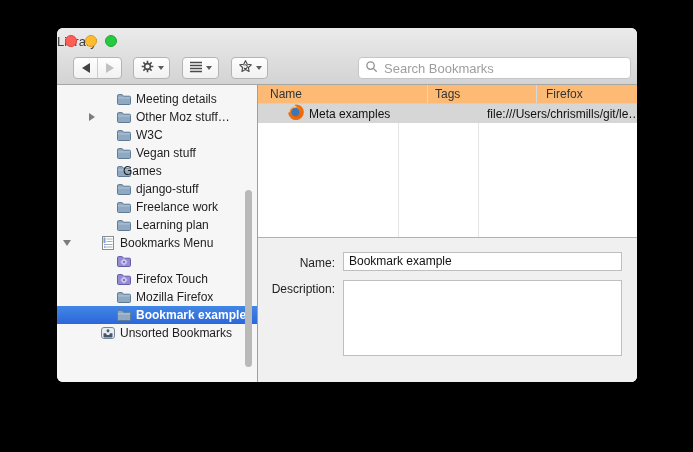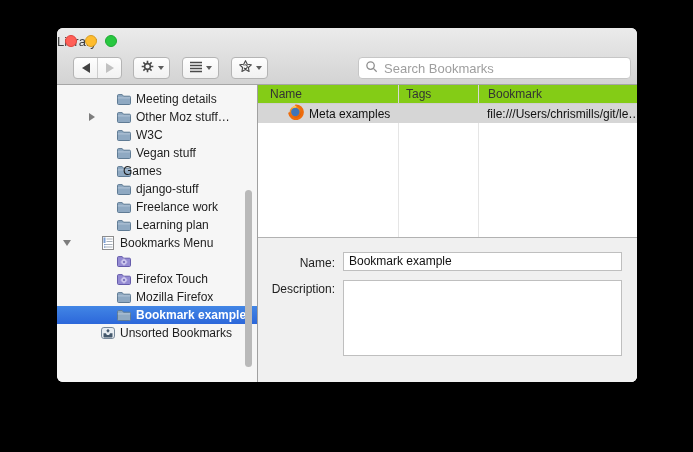--- a/index.html
+++ b/index.html
@@ -41,22 +41,22 @@
   .sb-row.selected{background:linear-gradient(#4286e5,#2c67da);color:#fff;font-weight:bold;}
   .twisty{position:absolute;top:5px;}
   .twisty.collapsed{width:0;height:0;border-top:4px solid transparent;border-bottom:4px solid transparent;border-left:6px solid #7d7d7d;top:5px;}
   .twisty.expanded{width:0;height:0;border-left:4px solid transparent;border-right:4px solid transparent;border-top:6px solid #7d7d7d;top:6px;}
   .sb-icon{position:absolute;top:1px;width:16px;height:16px;}
   .sb-icon svg{display:block;}
   .sb-label{position:absolute;top:0;white-space:nowrap;}
   .sb-scrollbar{position:absolute;right:5px;top:105px;width:7px;height:177px;border-radius:4px;background:#b9b9b9;}
 
   .main{flex:1;display:flex;flex-direction:column;background:#fff;min-width:0;}
-  .list-header{height:18px;display:grid;grid-template-columns:140px 80px 1fr;background:#84cc16;
-               border-bottom:1px solid #cfcfcf;font-size:12px;color:#333;line-height:18px;}
+  .list-header{height:18px;display:grid;grid-template-columns:140px 80px 1fr;background:#fdba74;
+               border-bottom:1px solid #cfcfcf;font-size:12px;color:#333;line-height:18px;gap:29px;}
   .hcell{overflow:hidden;white-space:nowrap;}
   .hcell.c0{padding-left:12px;}
   .hcell.c1{padding-left:7px;border-left:1px solid #d8d8d8;}
   .hcell.c2{padding-left:9px;border-left:1px solid #d8d8d8;}
   .list-body{height:133px;position:relative;background:#fff;}
   .colsep{position:absolute;top:0;bottom:0;width:0;border-left:1px solid #e5e5e5;}
   .colsep.s1{left:140px;} .colsep.s2{left:220px;}
   .list-row{position:absolute;left:0;right:0;top:0;height:19px;background:#d6d6d6;display:grid;
             grid-template-columns:140px 80px 1fr;align-items:center;font-size:12px;color:#111;}
   .cell{overflow:hidden;white-space:nowrap;}
@@ -310,21 +310,21 @@
               <span class="sb-label" style="left: 63px;">Unsorted Bookmarks</span>
             </div>
           </div>
         <div class="sb-scrollbar"></div>
       </aside>
 
       <section class="main">
         <div class="list-header" id="list-header">
             <div class="hcell c0">Name</div>
             <div class="hcell c1">Tags</div>
-            <div class="hcell c2">Bookmark</div>
+            <div class="hcell c2">Firefox</div>
           </div>
         <div class="list-body" id="list-body">
           <div class="colsep s1"></div>
           <div class="colsep s2"></div>
         <div class="list-row selected">
               <div class="cell name">
                 <span><svg width="16" height="16" viewBox="0 0 16 16">
                     <defs>
                       <radialGradient id="fxg" cx="35%" cy="25%" r="80%">
                         <stop offset="0" stop-color="#ffb437"></stop>

